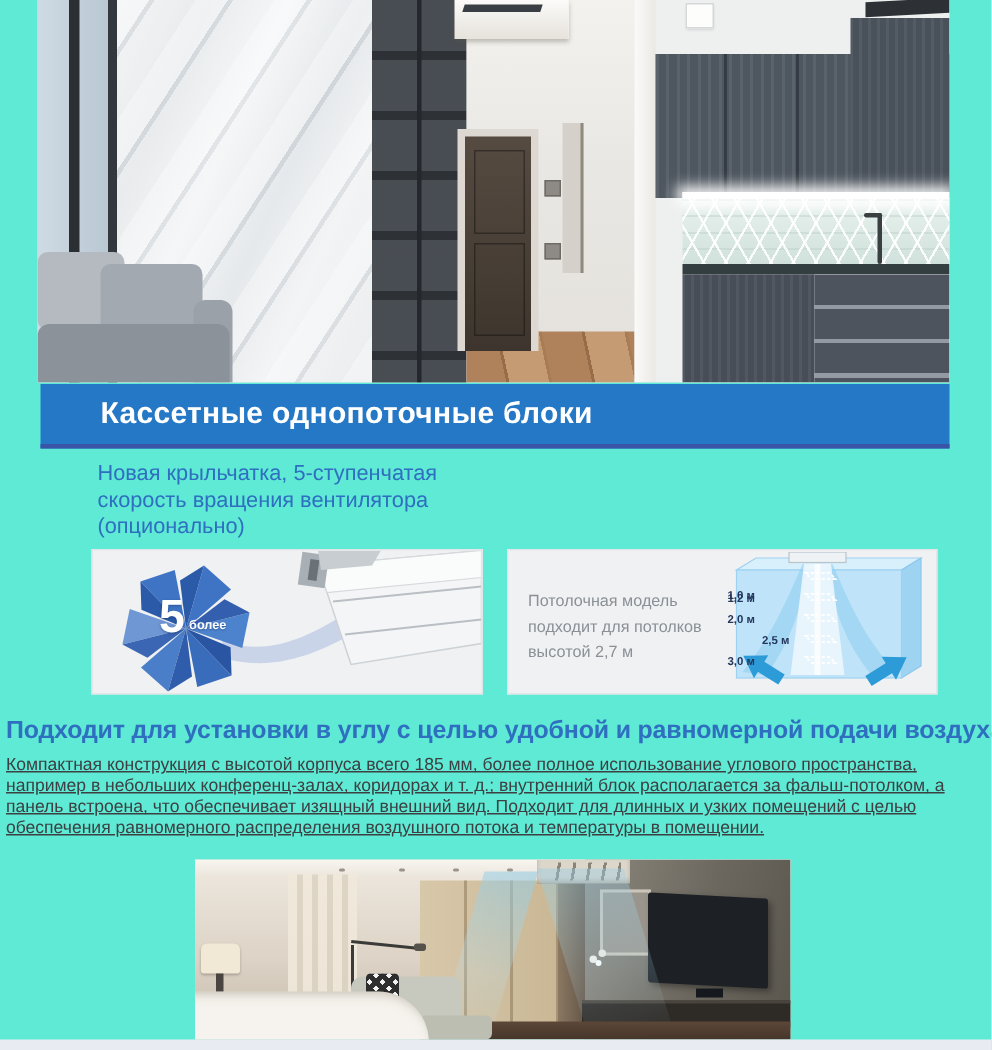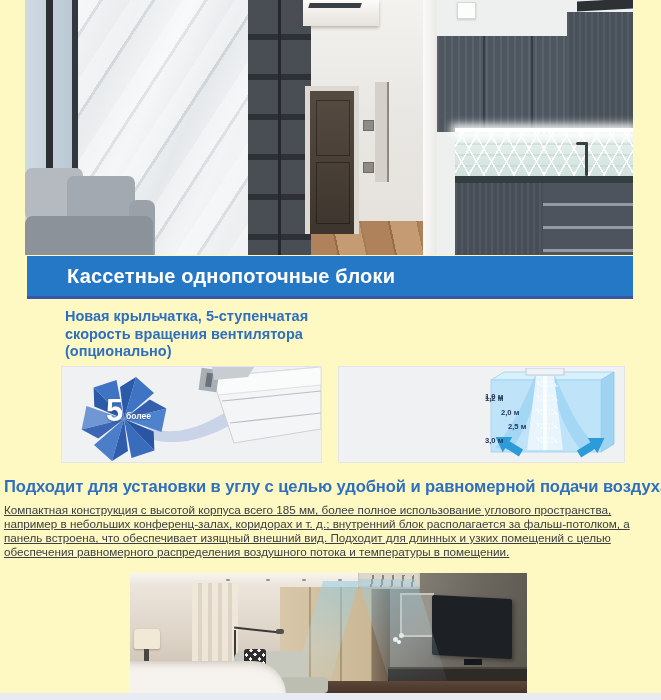--- a/index.html
+++ b/index.html
@@ -1,17 +1,17 @@
 <!DOCTYPE html>
 <html style="--accent-blue: #2478c6; --dark-border: #3a55a8; --heading-blue: #2e6fc0; --panel-bg: #eff1f2; --caption-gray: #8b9096; --label-navy: #23365c; --diagram-blue: #b5dff7; --arrow-blue: #2d9bd8;"><head>
 <meta charset="utf-8">
 <style>
   html,body{margin:0;padding:0;background:#fff;}
   body{font-family:"Liberation Sans",sans-serif;}
-  .page{position:relative;width:661px;height:700px;background:#fef9c3;overflow:hidden;}
+  .page{position:relative;width:661px;height:700px;background:#5eead4;overflow:hidden;}
   .abs{position:absolute;}
 
   
   .top-photo{left:25px;top:0;width:608px;height:255px;overflow:hidden;background:#e2e5e7;}
   .tp-window{left:0;top:0;width:54px;height:255px;background:linear-gradient(90deg,#cfdbe4,#b6c5d1);}
   .tp-frame1{left:21px;top:0;width:7px;height:255px;background:#2b2f34;}
   .tp-frame2{left:47px;top:0;width:6px;height:255px;background:#33383e;}
   .tp-marble{left:53px;top:0;width:170px;height:255px;
     background:linear-gradient(115deg,#eceef0 0%,#dde1e4 22%,#f0f2f3 40%,#d8dde1 58%,#eceef0 74%,#dfe3e6 100%);}
   .tp-marble:before{content:"";position:absolute;inset:0;
@@ -64,33 +64,33 @@
     background:repeating-linear-gradient(90deg,rgba(255,255,255,.06) 0 2px,rgba(0,0,0,0) 2px 6px);}
   .tp-cab-low2{left:518px;top:183px;width:90px;height:72px;
     background:repeating-linear-gradient(180deg,#4d545e 0 20px,#939aa3 20px 23px);}
 
   
   .banner{left:27px;top:256px;width:606px;height:40px;background:var(--accent-blue,#2478c6);
     border-bottom:3px solid var(--dark-border,#3a55a8);}
   .banner-title{position:absolute;left:40px;top:0;line-height:40px;color:#fff;font-size:20px;font-weight:bold;letter-spacing:.2px;}
 
   
-  .feat-h{color:var(--heading-blue,#2e6fc0);font-size:14.5px;line-height:17.5px;font-weight:700;}
+  .feat-h{color:var(--heading-blue,#2e6fc0);font-size:14.5px;line-height:17.5px;font-weight:400;}
   .feat-h-left{left:65px;top:308px;width:270px;}
   .feat-h-right{left:338px;top:308px;width:250px;}
 
   
   .panel{background:var(--panel-bg,#eff1f2);border:1px solid #e3e5e7;box-sizing:border-box;overflow:hidden;}
   .panel-left{left:61px;top:366px;width:261px;height:97px;}
   .panel-right{left:338px;top:366px;width:287px;height:97px;}
   .badge-num{position:absolute;left:44px;top:26px;color:#fff;font-size:31px;font-weight:bold;text-shadow:0 1px 2px rgba(20,50,110,.5);}
   .badge-label{position:absolute;left:64px;top:44px;color:#fff;font-size:8.5px;font-weight:bold;text-shadow:0 1px 1px rgba(20,50,110,.5);}
   .panel-caption{position:absolute;left:13px;top:26px;width:118px;color:var(--caption-gray,#8b9096);font-size:10.8px;line-height:17px;}
   .hmark{position:absolute;left:146px;width:30px;color:var(--label-navy,#23365c);font-size:7.6px;font-weight:bold;}
-  .hm0{top:25px;}.hm1{top:27px;}.hm2{top:41px;margin-left:16px;}.hm3{top:55px;padding-left:23px;}.hm4{top:69px;}
+  .hm0{top:25px;}.hm1{top:27px;}.hm2{top:41px;}.hm3{top:55px;padding-left:23px;}.hm4{top:69px;}
 
   
   .sec-heading{left:4px;top:477px;width:656px;color:var(--heading-blue,#2e74c6);font-size:16.6px;font-weight:bold;white-space:nowrap;letter-spacing:-.1px;}
   .sec-body{left:4px;top:503px;width:652px;color:#3c4043;font-size:11.7px;line-height:14px;text-decoration:underline;}
 
   
   .bottom-photo{left:130px;top:573px;width:397px;height:120px;overflow:hidden;
     background:linear-gradient(180deg,#efe9e0 0%,#ddd3c6 55%,#cfc4b6 80%);}
   .bp-ceiling{left:0;top:0;width:397px;height:13px;background:linear-gradient(180deg,#f8f5f0,#eae4da);}
   .bp-spot{width:4px;height:2px;background:#9a938a;border-radius:2px;top:6px;}
@@ -217,20 +217,21 @@
           <polygon points="0,0 12,-42 30,-26" fill="#3f74c4"></polygon>
             <polygon points="0,0 12,-42 -4,-32" fill="#2b5aa8"></polygon>
         </g>
       </g>
     </svg>
     <span class="badge-num">5</span>
     <span class="badge-label">более</span>
   </div>
 
   <div class="abs panel panel-right">
+    <div class="panel-caption">Потолочная модель подходит для потолков высотой 2,7 м</div>
     <svg class="abs" style="left:140px;top:1px;" width="146" height="94" viewBox="0 0 146 94">
 
       <polygon points="12,12 122,12 135,4 25,4" fill="#d8effc" stroke="#9fd2f2" stroke-width="0.8"></polygon>
       <polygon points="122,12 135,4 135,76 122,84" fill="#9fd3f2" stroke="#8cc8ee" stroke-width="0.8"></polygon>
       <rect x="12" y="12" width="110" height="72" fill="#bfe3f8" stroke="#9fd2f2" stroke-width="0.8"></rect>
 
       <path d="M56,8 C44,36 34,58 16,80 L32,82 C48,60 56,36 60,8 Z" fill="#8ecdf0" opacity="0.55"></path>
       <path d="M76,8 C88,36 98,58 118,80 L102,82 C84,60 76,36 72,8 Z" fill="#8ecdf0" opacity="0.55"></path>
 
       <polygon points="57,8 75,8 84,82 48,82" fill="#eaf6fd" opacity="0.95"></polygon>

